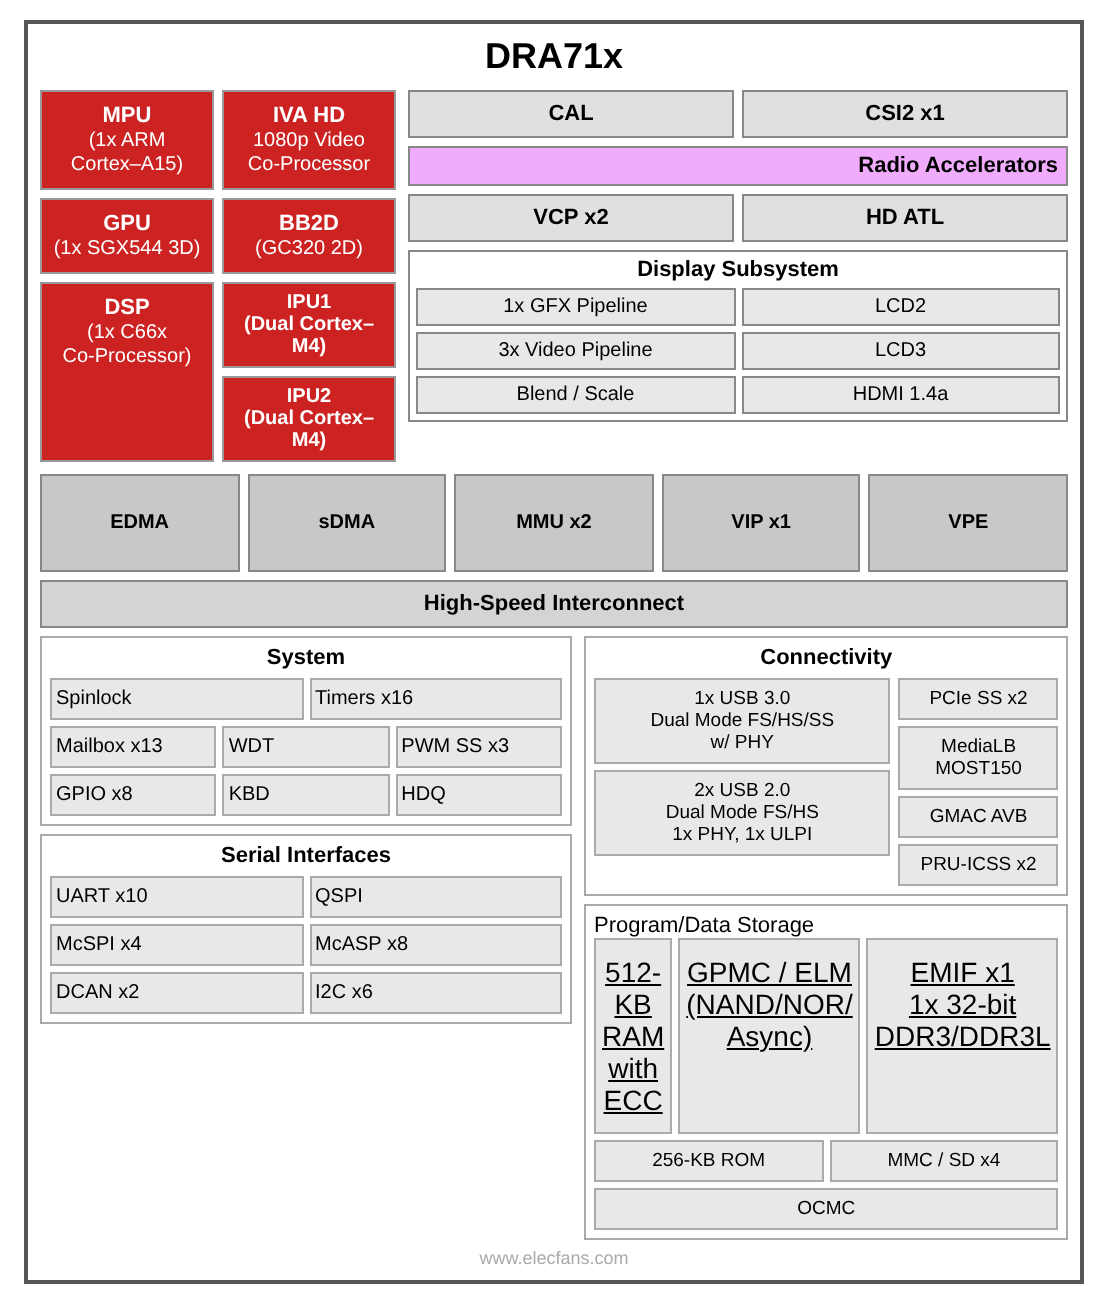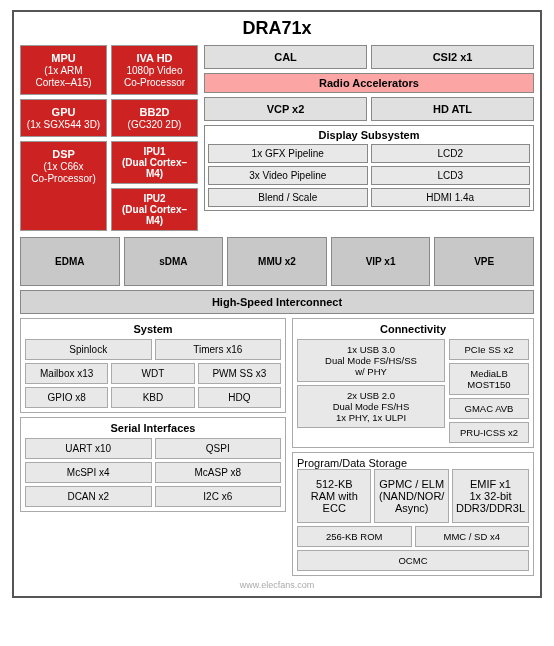--- a/index.html
+++ b/index.html
@@ -90,23 +90,23 @@
     .io-box {
       flex: 1;
       background: #e0e0e0;
       border: 1px solid #888;
       text-align: center;
       padding: 5px 7px;
       font-size: 11px;
       font-weight: bold;
     }
     .section-header {
-      background: #fca5a5;
-      border: 1px solid #888;
-      text-align: center;
+      background: #f0abfc;
+      border: 1px solid #888;
+      text-align: right;
       padding: 3px 4px;
       font-size: 11px;
       font-weight: bold;
     }
     .radio-row {
       display: flex;
       gap: 4px;
     }
     .display-section {
       border: 1px solid #888;
@@ -193,21 +193,21 @@
       gap: 3px;
     }
     .sub-grid-3 {
       display: grid;
       grid-template-columns: 1fr 1fr 1fr;
       gap: 3px;
     }
     .sub-item {
       background: #e8e8e8;
       border: 1px solid #aaa;
-      text-align: center;
+      text-align: left;
       padding: 4px 2px;
       font-size: 10px;
     }
 
     
     .connectivity-section {
       border: 1px solid #aaa;
       padding: 4px;
     }
     .connectivity-title {
@@ -273,22 +273,23 @@
       text-align: center;
       padding: 4px 3px;
       font-size: 9.5px;
       flex: 1;
     }
     .storage-item-tall {
       background: #e8e8e8;
       border: 1px solid #aaa;
       text-align: center;
       padding: 8px 3px;
-      font-size: 11px;
-      flex: 1;
+      font-size: 14px;
+      flex: 1;
+      text-decoration: underline;
     }
     .watermark {
       text-align: center;
       font-size: 9px;
       color: #aaa;
       margin-top: 4px;
     }
   </style>
 </head>
 <body>

